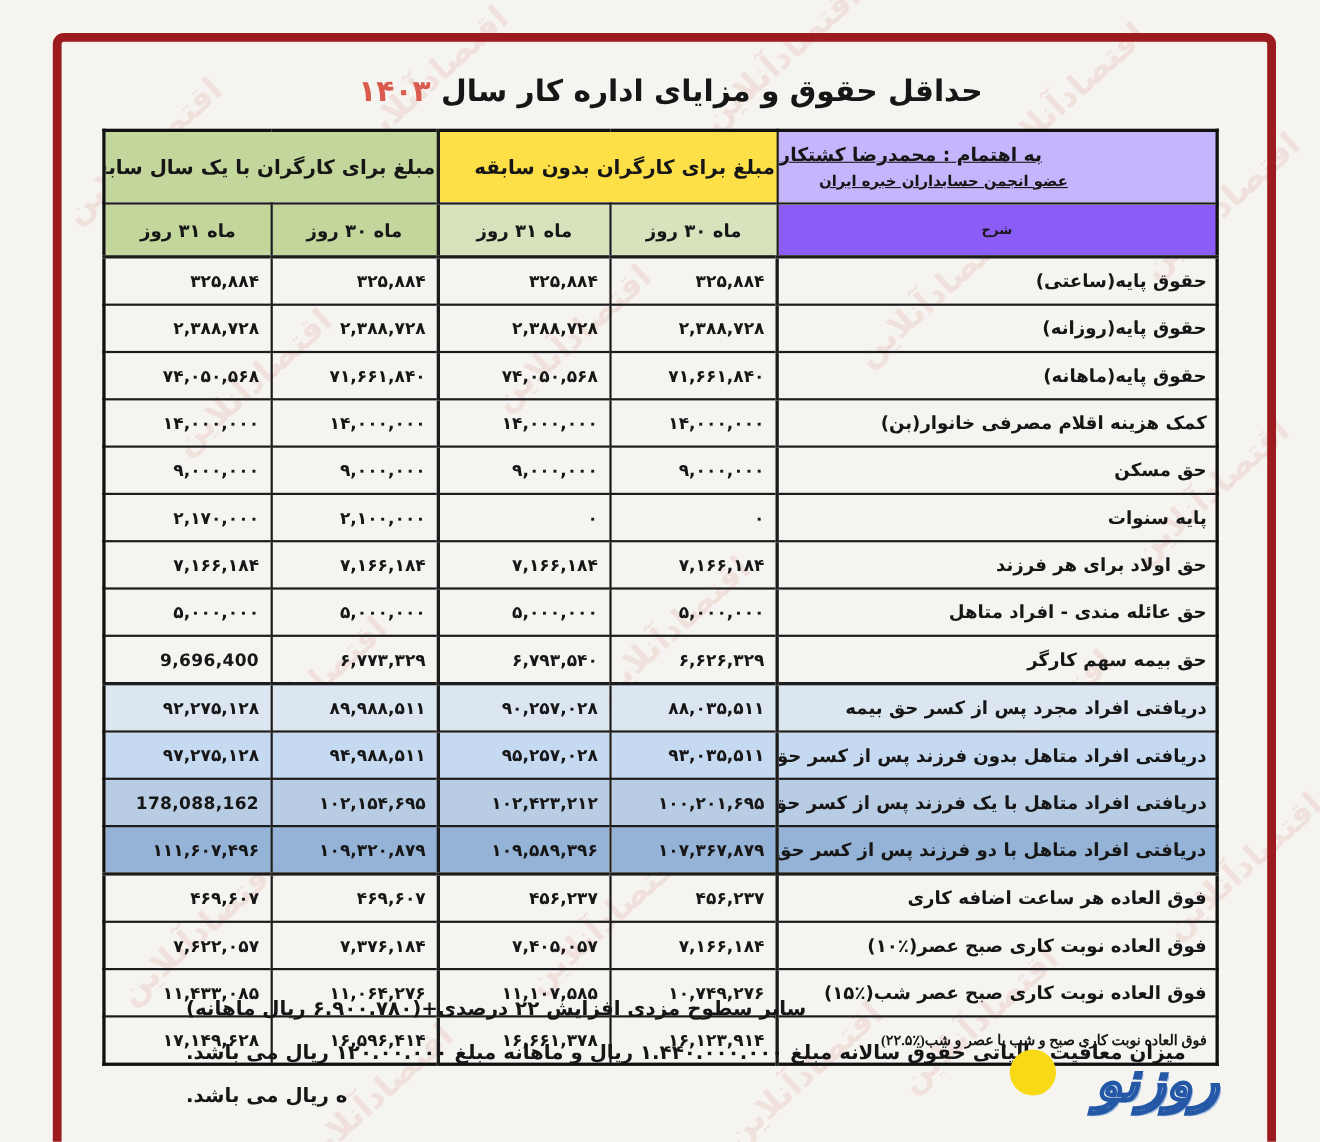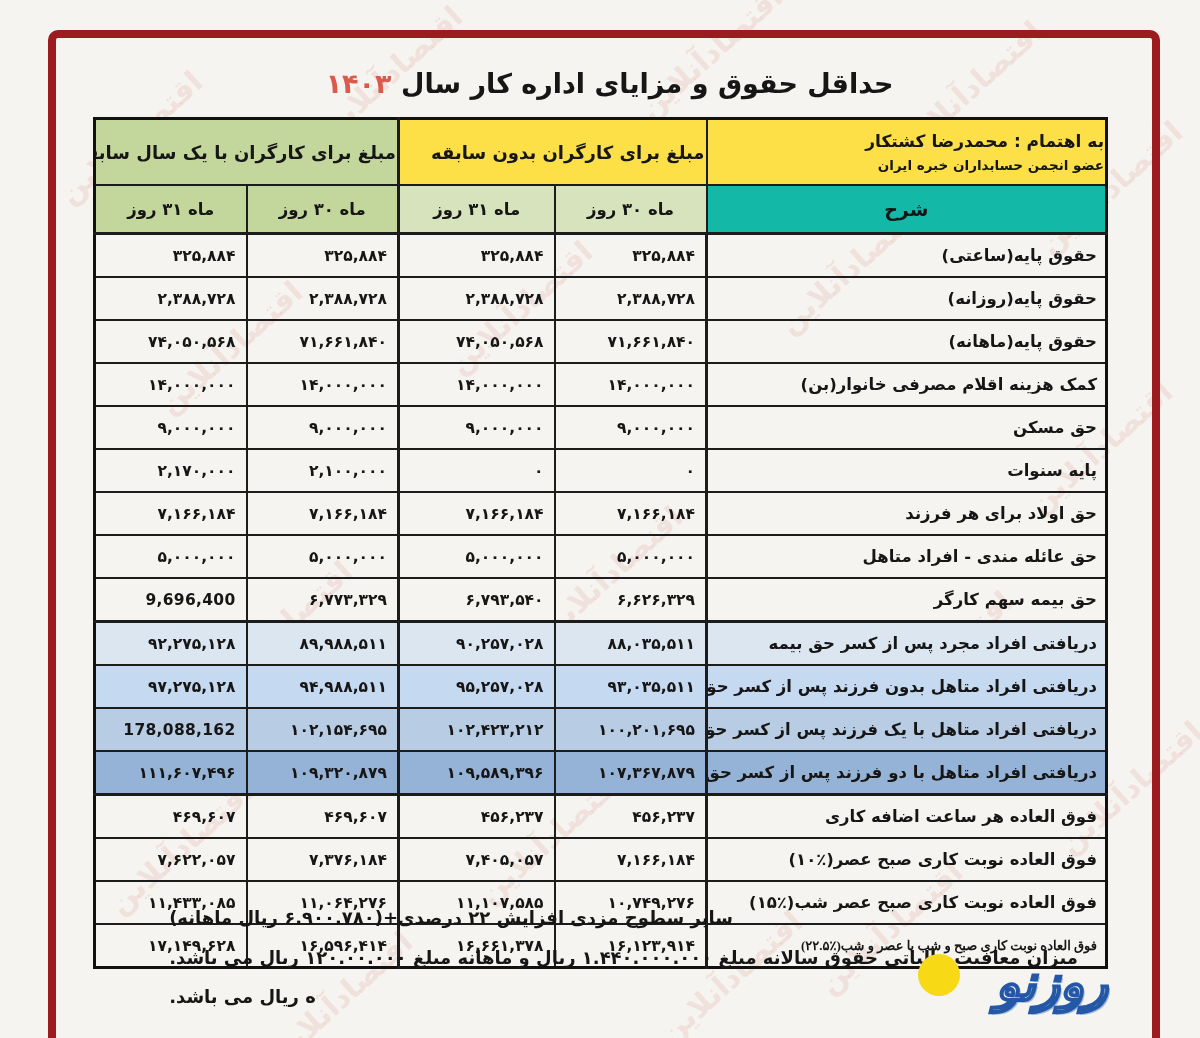--- a/index.html
+++ b/index.html
@@ -34,28 +34,28 @@
   th,td{
     border:2px solid #1c1c1c;font-weight:bold;overflow:hidden;white-space:nowrap;
   }
   table{border:3px solid #111;}
   col.c-desc{width:400px;}
   col.c-n1{width:152px;}
   col.c-n2{width:156px;}
   col.c-n3{width:152px;}
   col.c-n4{width:152px;}
   .h-attrib{
-    height:62px;background:#fde047;font-size:17px;line-height:1.55;
-    text-align:right;vertical-align:middle;
+    height:62px;background:#c4b5fd;font-size:17px;line-height:1.55;
+    text-align:left;vertical-align:middle;text-decoration:underline;
   }
   .h-attrib .sub{font-size:13.5px;padding-left:36px;}
   .h-group{height:62px;text-align:center;font-size:18px;}
   .g-noexp{background:#fde047;text-align:right;}
   .g-exp{background:#c3d69b;border-right-width:3px;}
-  .h-desc{height:44px;background:#14b8a6;text-align:center;font-size:19px;border-bottom-width:3px;}
+  .h-desc{height:44px;background:#8b5cf6;text-align:center;font-size:12px;border-bottom-width:3px;}
   .h-month{height:44px;text-align:center;font-size:16.5px;border-bottom-width:3px;}
   .m-noexp{background:#d7e3bc;}
   .m-exp{background:#c3d69b;}
   .m-exp-first{border-right-width:3px;}
   tbody td{height:39px;font-size:16px;}
   .cell-desc{text-align:right;padding-right:8px;font-size:16.5px;border-left-width:3px;}
   .cell-num{text-align:right;padding-right:10px;font-size:15.5px;letter-spacing:.3px;}
   .cell-num.grp{border-right-width:3px;}
   tr.sec-start td{border-top-width:3px;}
   tr.sec-end td{border-bottom-width:3px;}

